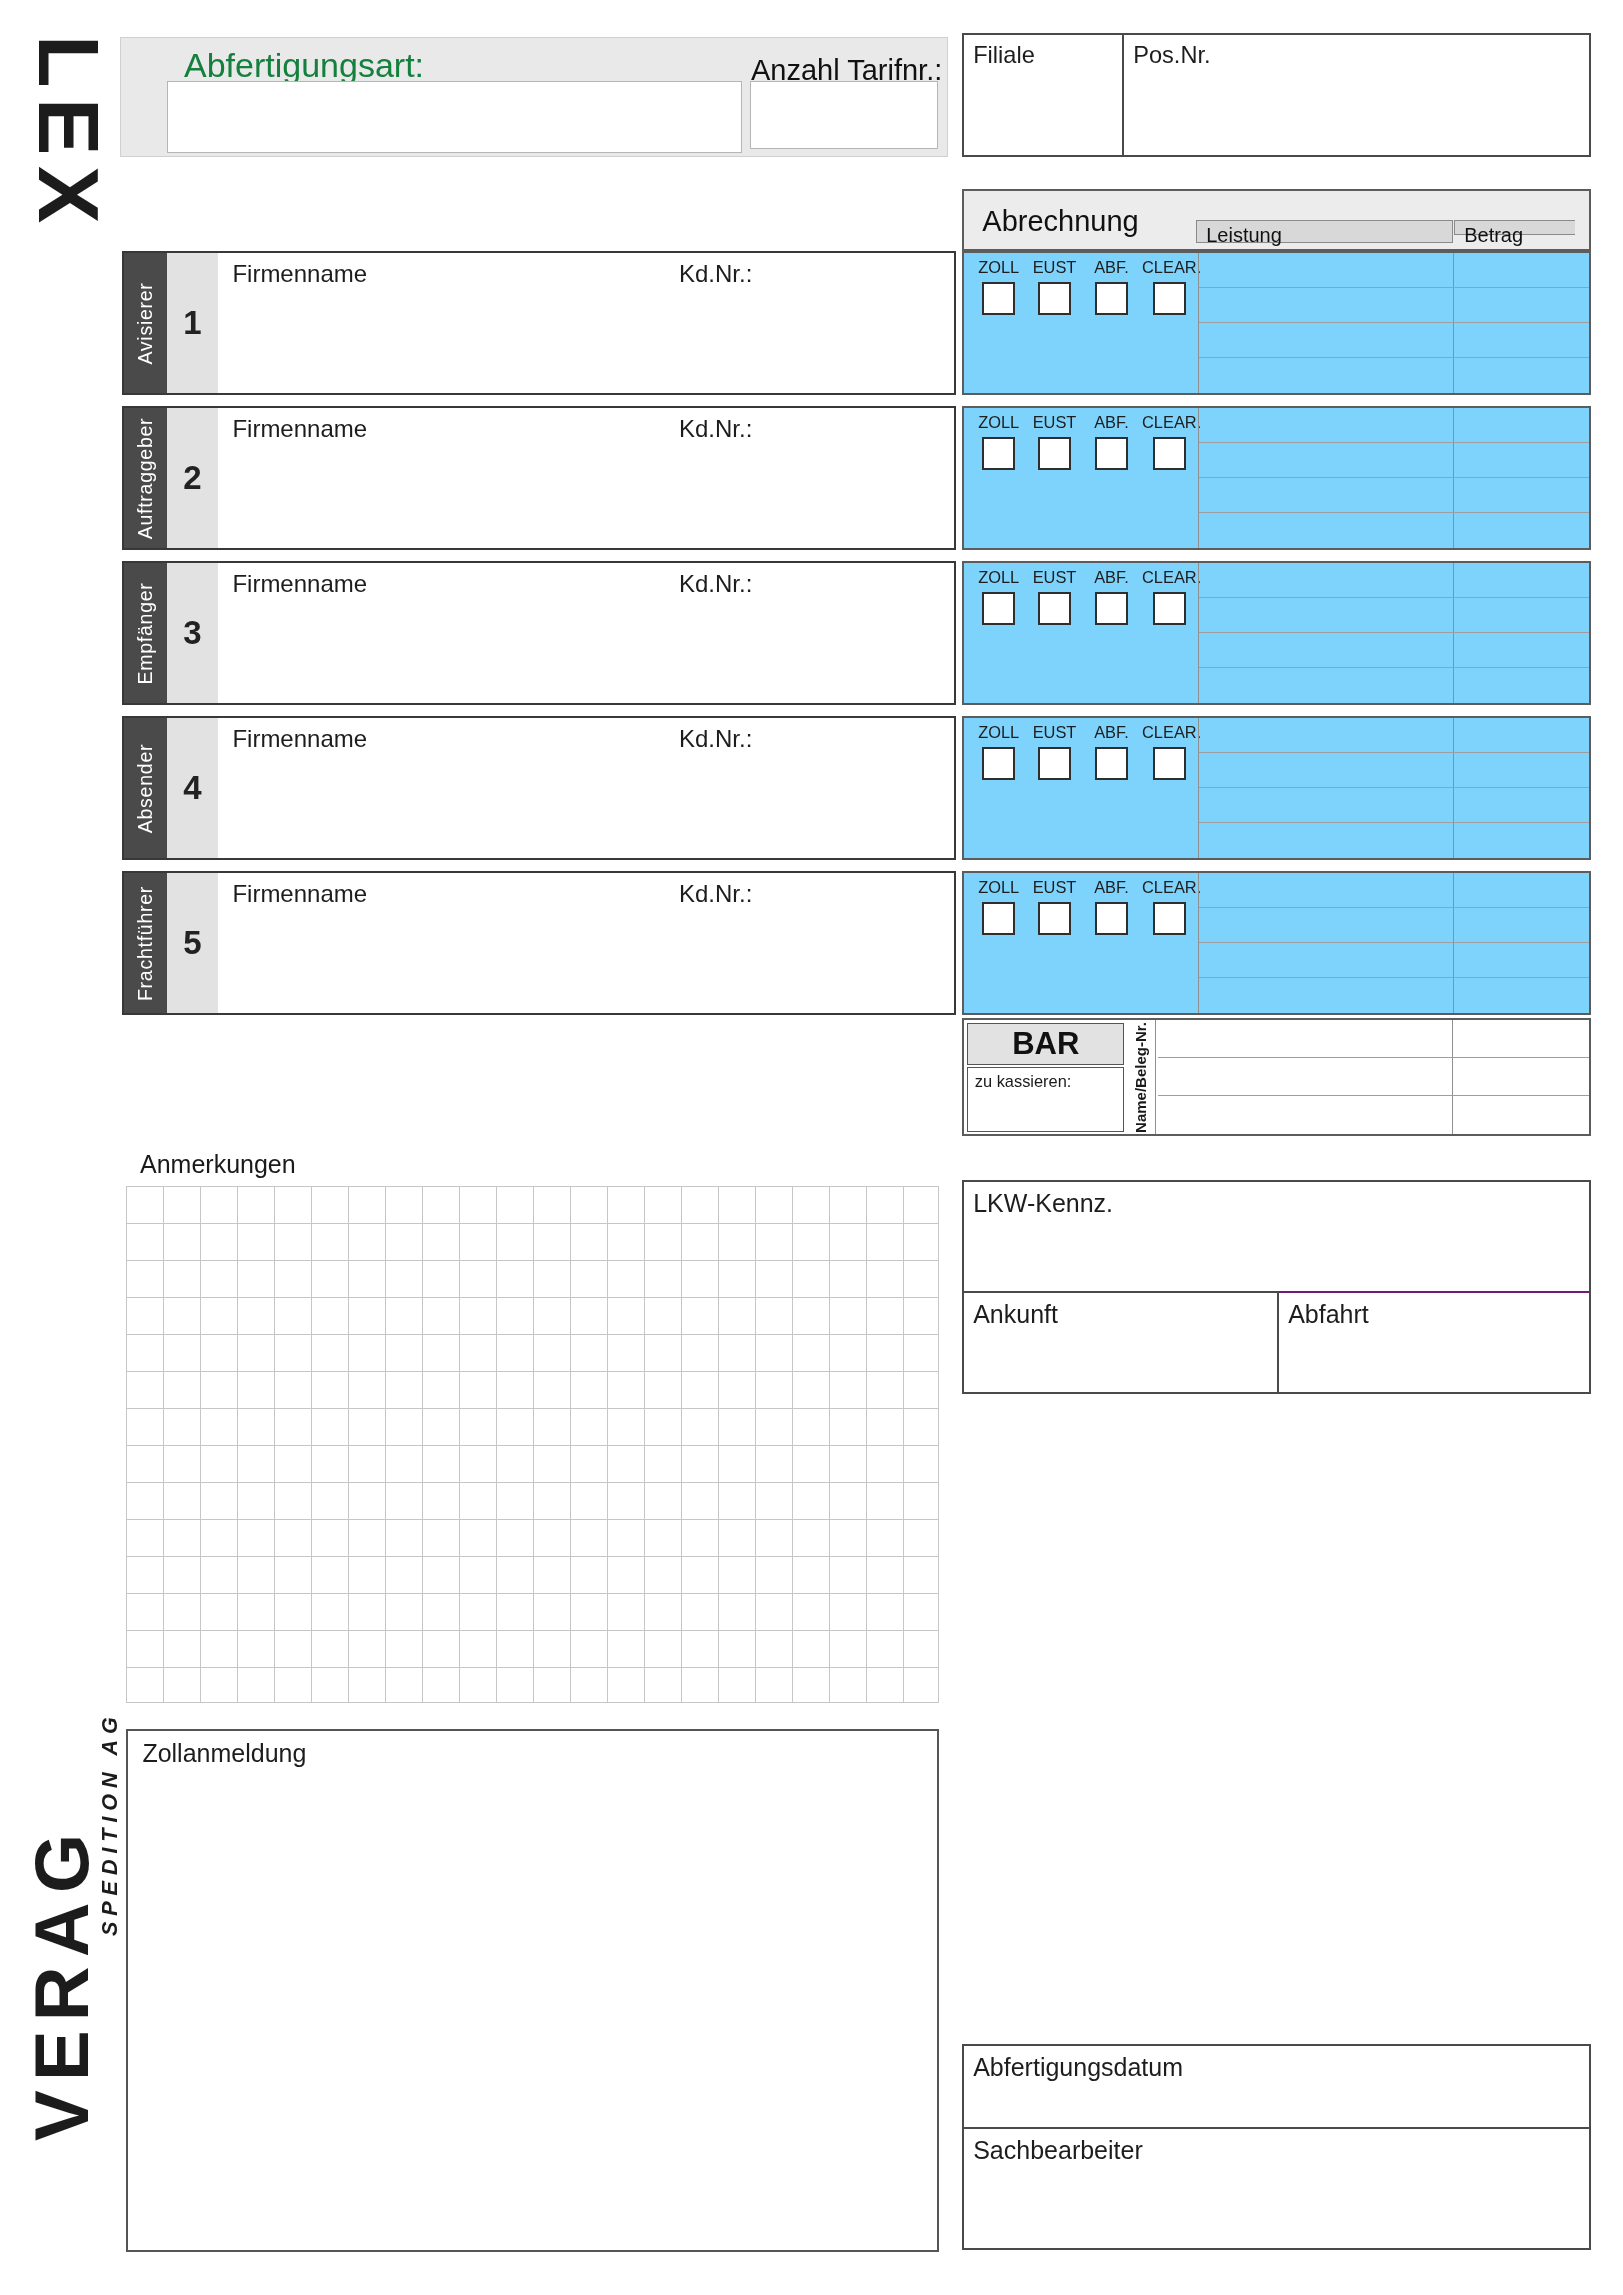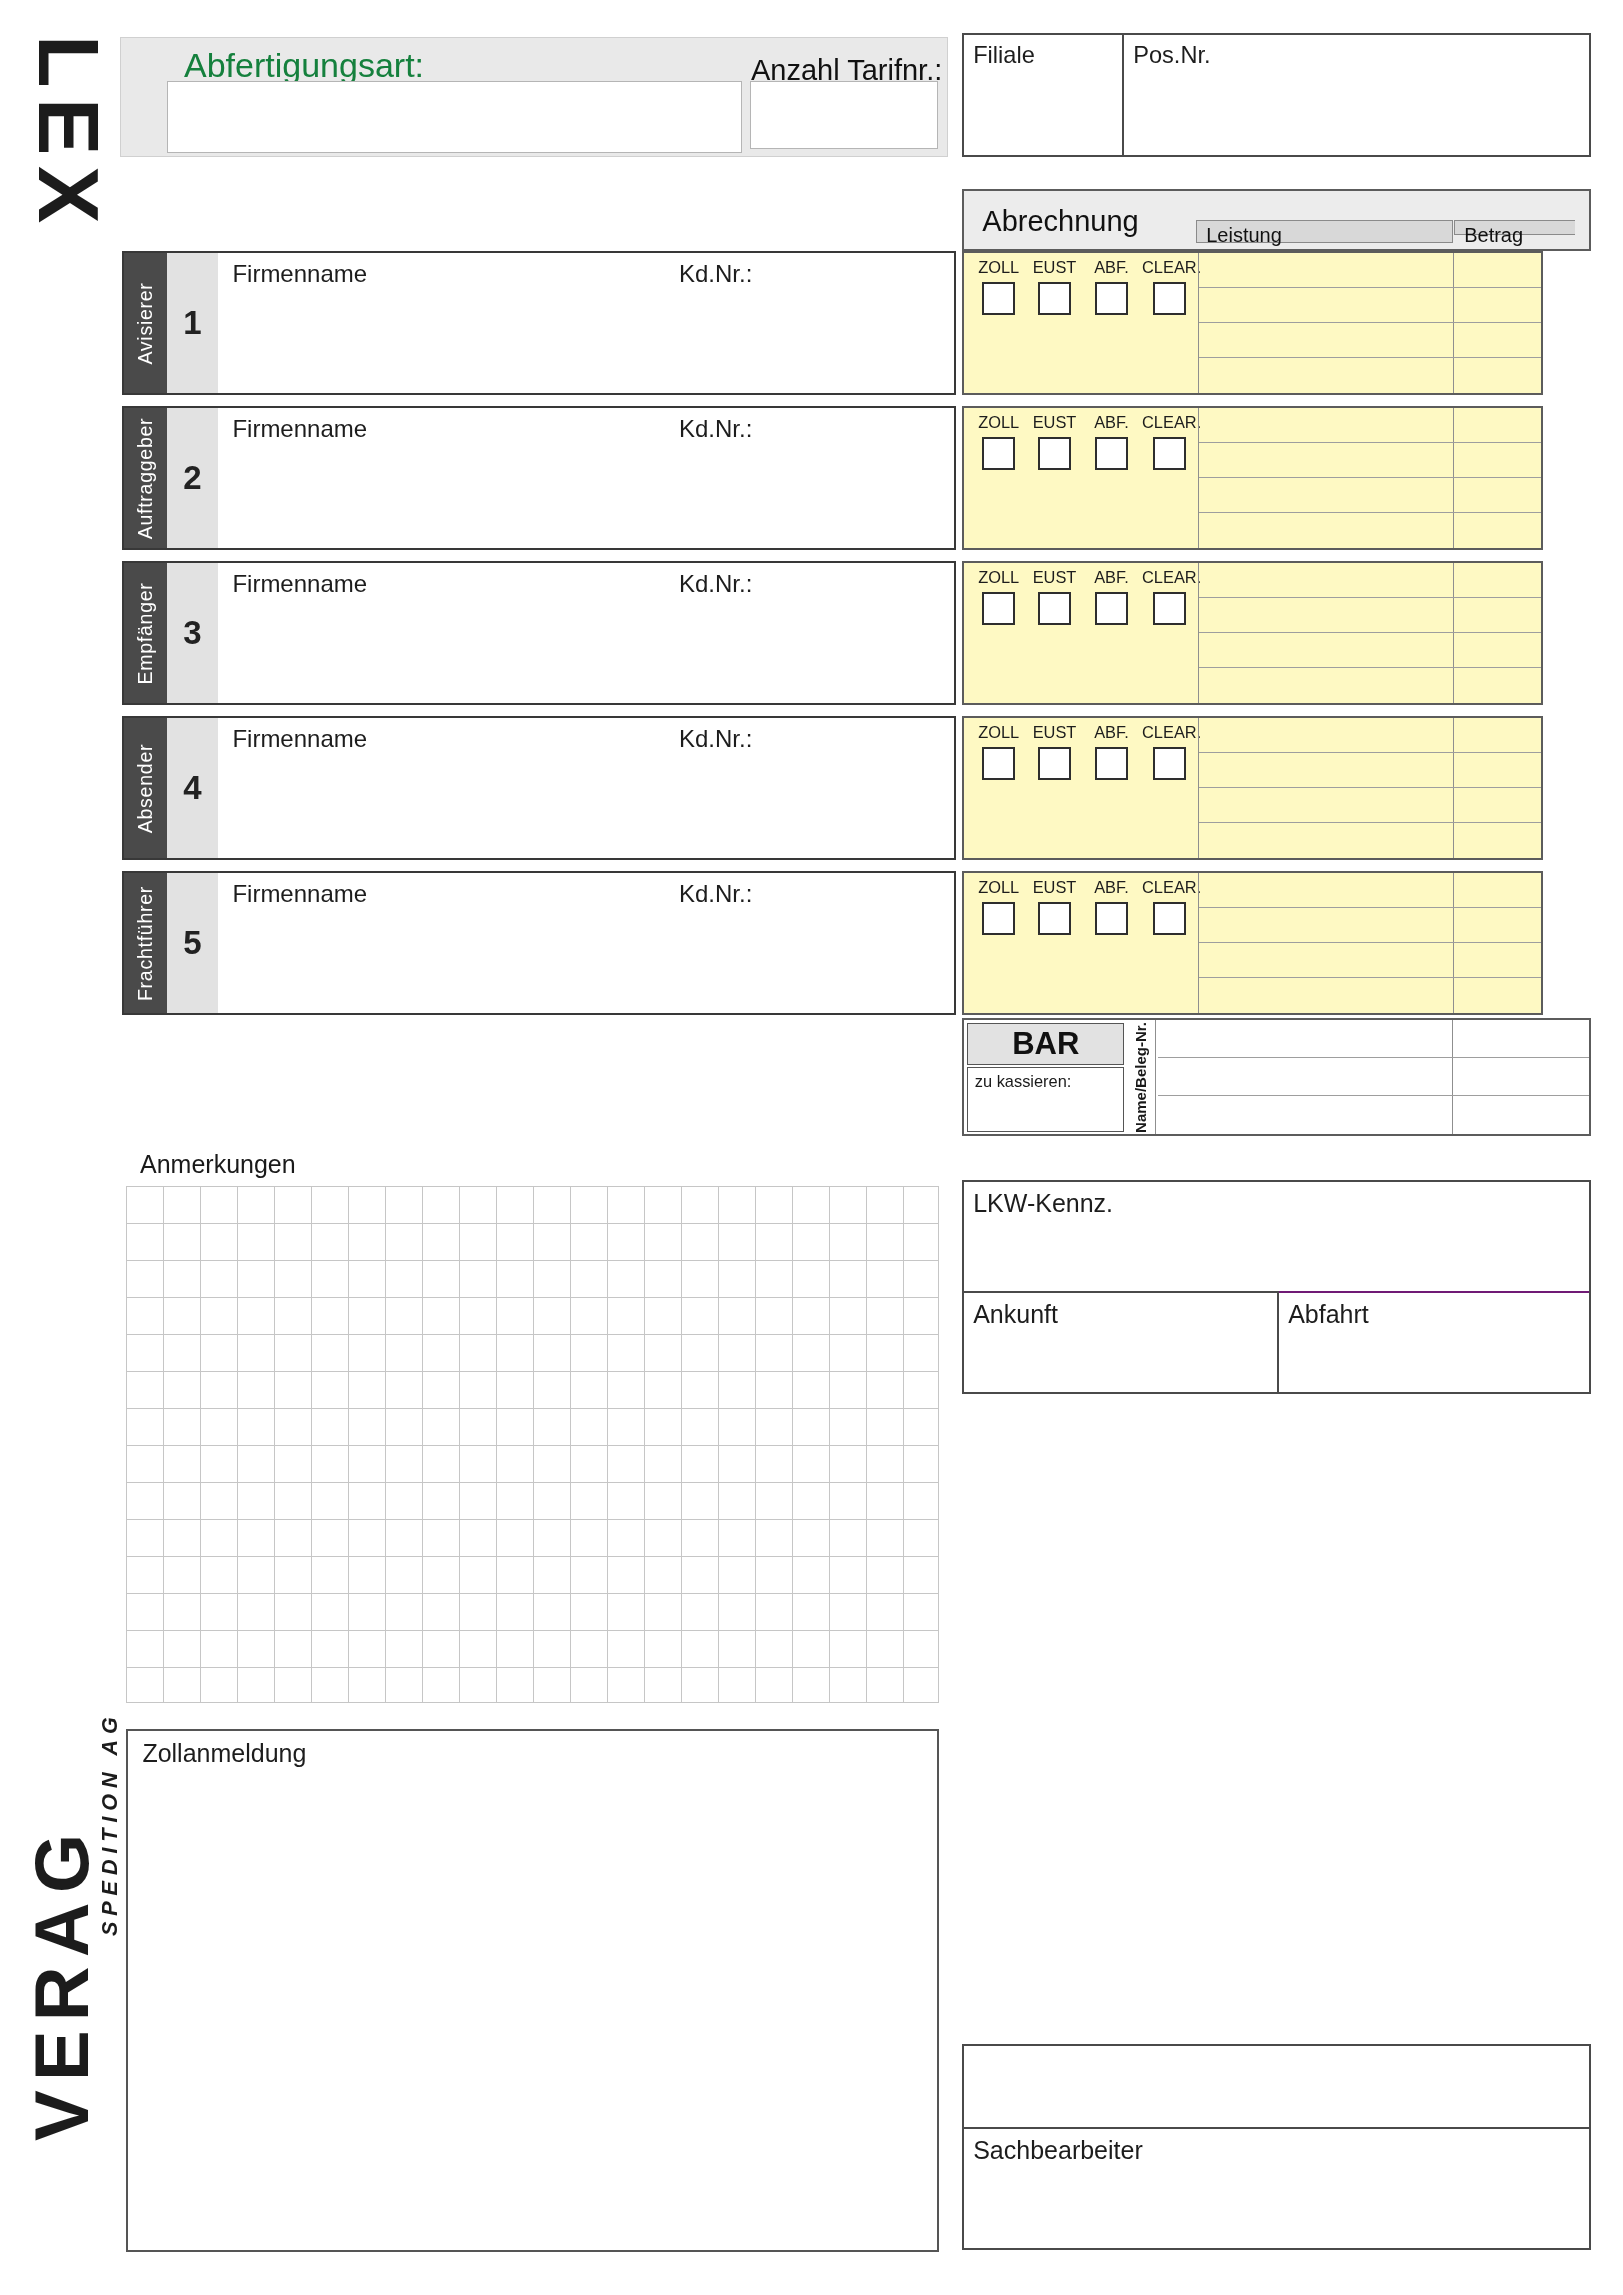--- a/index.html
+++ b/index.html
@@ -42,21 +42,21 @@
   
   .party-box { position:absolute; left:122px; width:834px; height:144px; border:2px solid #383838; background:#fff; }
   .role-bar { position:absolute; left:0; top:0; width:43px; height:100%; background:#4a4a4a; display:flex; align-items:center; justify-content:center; }
   .role-text { color:#ffffff; font-size:19.6px; transform:rotate(-90deg); white-space:nowrap; letter-spacing:0.7px; }
   .num-zone { position:absolute; left:43px; top:0; width:51px; height:100%; background:#e2e2e2; display:flex; align-items:center; justify-content:center; font-size:33px; font-weight:bold; color:#222; }
   .party-content { position:absolute; left:94px; top:0; right:0; bottom:0; background:#fff; }
   .fn-label { position:absolute; left:14.4px; top:6.5px; font-size:24px; color:#1d1d1d; }
   .kd-label { position:absolute; left:461px; top:6.5px; font-size:24px; color:#1d1d1d; }
 
   
-  .ab-block { position:absolute; left:962px; width:581px; height:144px; border:2px solid #5c5c5c; background:#fef9c3;padding-left:24px; }
+  .ab-block { position:absolute; left:962px; width:629px; height:144px; border:2px solid #5c5c5c; background:#7dd3fc;padding-left:24px; }
   .cb-group { position:absolute; top:5.2px; width:55px; text-align:center; }
   .cb-label { font-size:16.4px; color:#1d1d1d; white-space:nowrap; }
   .cb-box { width:33px; height:33px; border:2px solid #2e2e2e; margin:5.2px auto 0; background:#fff; }
   .ab-rows { position:absolute; left:234px; top:0; right:0; bottom:0; border-left:1.3px solid #8f8f8f; }
   .ab-row { height:25%; border-bottom:1.3px solid #9e9e9e; display:flex; }
   .ab-row:last-child { border-bottom:none; }
   .cell-l { width:255px; height:100%; border-right:1.3px solid #8f8f8f; }
   .cell-b { flex:1; height:100%; }
 
   
@@ -385,19 +385,22 @@
       <span class="ib-label">Abfahrt</span>
     </div>
   </div>
 
 
   <div class="zoll-box">
     <span class="ib-label" style="left:14.4px;top:7.9px">Zollanmeldung</span>
   </div>
 
   <div class="info-box" style="top:2044px;height:206px">
+    <div class="ib-cell" style="left:0;top:0;right:0;height:81px">
+      <span class="ib-label">Abfertigungsdatum</span>
+    </div>
     <div class="ib-cell" style="left:0;top:81px;right:0;bottom:0;border-top:2px solid #4a4a4a">
       <span class="ib-label">Sachbearbeiter</span>
     </div>
   </div>
 
 </div>
 
 
 </body></html>

